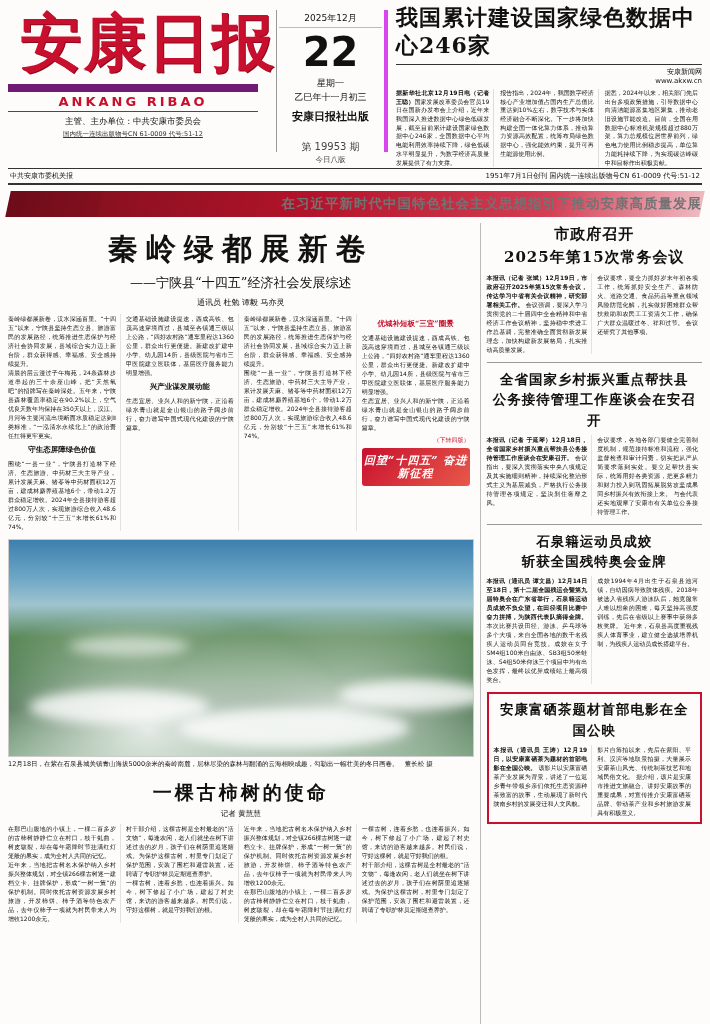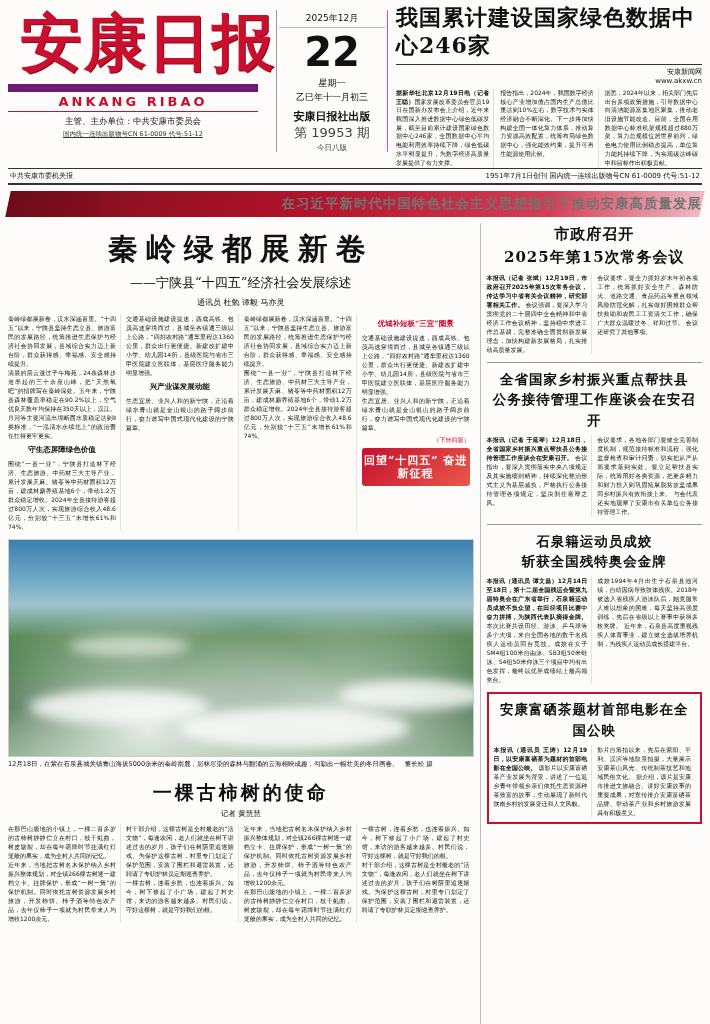--- a/index.html
+++ b/index.html
@@ -23,28 +23,28 @@
   }
   .logo-pinyin{
     color:#c8102e;font-size:13px;letter-spacing:3px;font-weight:bold;
     margin-top:10px;border-top:8px solid #701a75;border-bottom:1px solid #c8102e;
     padding:2px 0 2px 0;text-align:center;width:250px;
   }
   .logo-sub{font-size:8.5px;text-align:center;width:250px;margin-top:3px;line-height:1.5;}
   .logo-sub2{font-size:6.5px;text-align:center;width:250px;margin-top:2px;color:#333;text-decoration:underline;}
 
   .date-block{
-    width:112px;border-left:1px solid #999;border-right:1px solid #d946ef;
+    width:112px;border-left:1px solid #999;border-right:4px solid #d946ef;
     text-align:center;padding:2px 2px;margin-top:6px;height:142px;box-sizing:border-box;
   }
   .date-line{font-size:9px;border-bottom:1px solid #bbb;padding-bottom:2px;}
   .date-big{font-size:40px;font-weight:bold;line-height:1.1;margin:2px 0;}
   .date-small{font-size:9px;line-height:1.6;}
   .date-foot{font-size:11px;margin-top:4px;font-weight:bold;}
-  .date-foot2{font-size:13px;margin-top:0;color:#444;text-align:center;}
+  .date-foot2{font-size:10px;margin-top:16px;color:#444;text-align:center;}
   .date-foot3{font-size:7.5px;margin-top:1px;color:#444;}
 
   .headline-block{flex:1;padding-left:8px;}
   .top-headline{
     font-family:"DejaVu Serif","Liberation Serif",serif;
     font-size:22px;font-weight:bold;letter-spacing:1px;line-height:1.25;
     padding-bottom:5px;border-bottom:1px solid #333;
   }
   .news-cols{display:flex;gap:6px;margin-top:4px;font-size:6px;line-height:1.45;text-align:justify;}
   .news-cols .col{flex:1;border-right:1px solid #ddd;padding-right:4px;}
@@ -87,21 +87,21 @@
   .col4 .c:last-child{border-right:none;}
   .sec-h{font-weight:bold;font-size:7.5px;text-align:center;margin:4px 0;font-family:"DejaVu Serif","Liberation Serif",serif;}
   .sec-h.red{color:#c8102e;}
   .cont{font-size:6px;text-align:right;color:#c8102e;margin-top:3px;}
 
   .stamp{
     margin-top:4px;height:38px;border-radius:3px;
     background:linear-gradient(135deg,#c8102e,#e8594a);
     color:#fff;display:flex;align-items:center;justify-content:center;
     font-family:"DejaVu Serif","Liberation Serif",serif;font-size:11px;font-weight:bold;
-    letter-spacing:1px;line-height:1.2;text-align:center;
+    letter-spacing:1px;line-height:1.2;text-align:center;font-style:italic;
   }
 
   .photo{
     margin-top:8px;width:100%;height:218px;position:relative;overflow:hidden;border:1px solid #ccc;box-sizing:border-box;
     background:
       radial-gradient(ellipse at 30% 88%, rgba(255,255,255,.85) 0%, rgba(255,255,255,0) 45%),
       radial-gradient(ellipse at 72% 78%, rgba(255,255,255,.75) 0%, rgba(255,255,255,0) 40%),
       linear-gradient(#3d7fae 0%, #6fa8c6 18%, #9fc4cf 30%, #5d8a5a 45%, #3f7342 62%, #2f5c35 78%, #6f9a74 100%);
   }
   .photo .cloud{position:absolute;background:rgba(255,255,255,.8);border-radius:50%;filter:blur(6px);}

